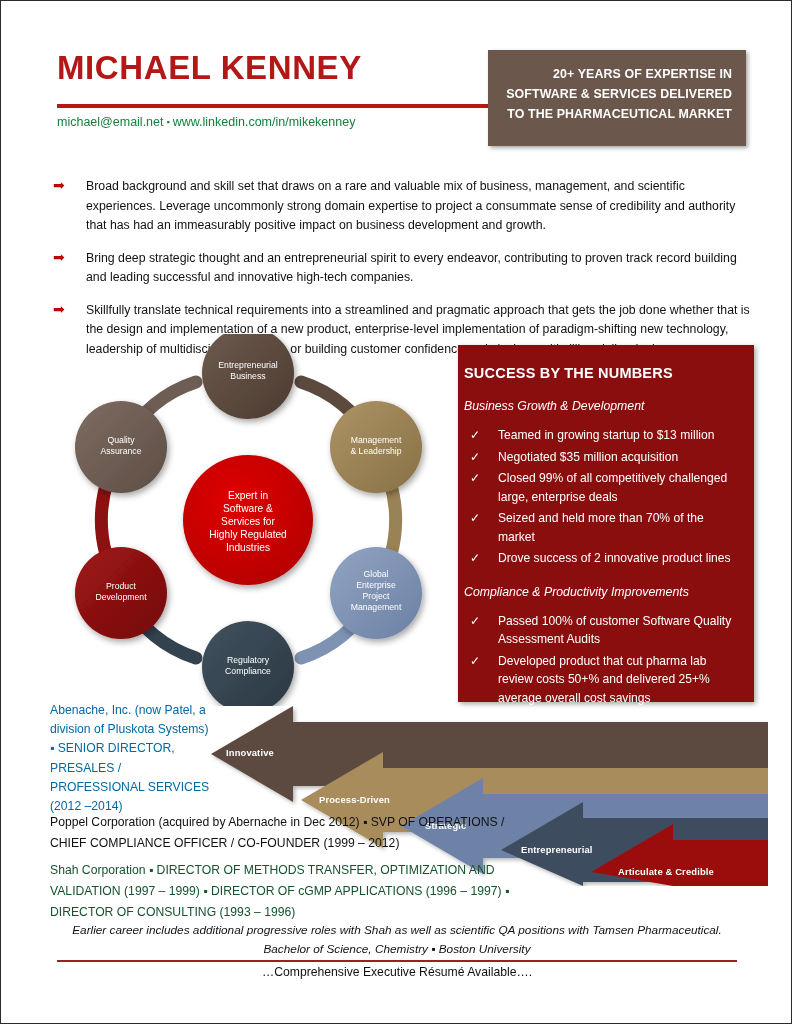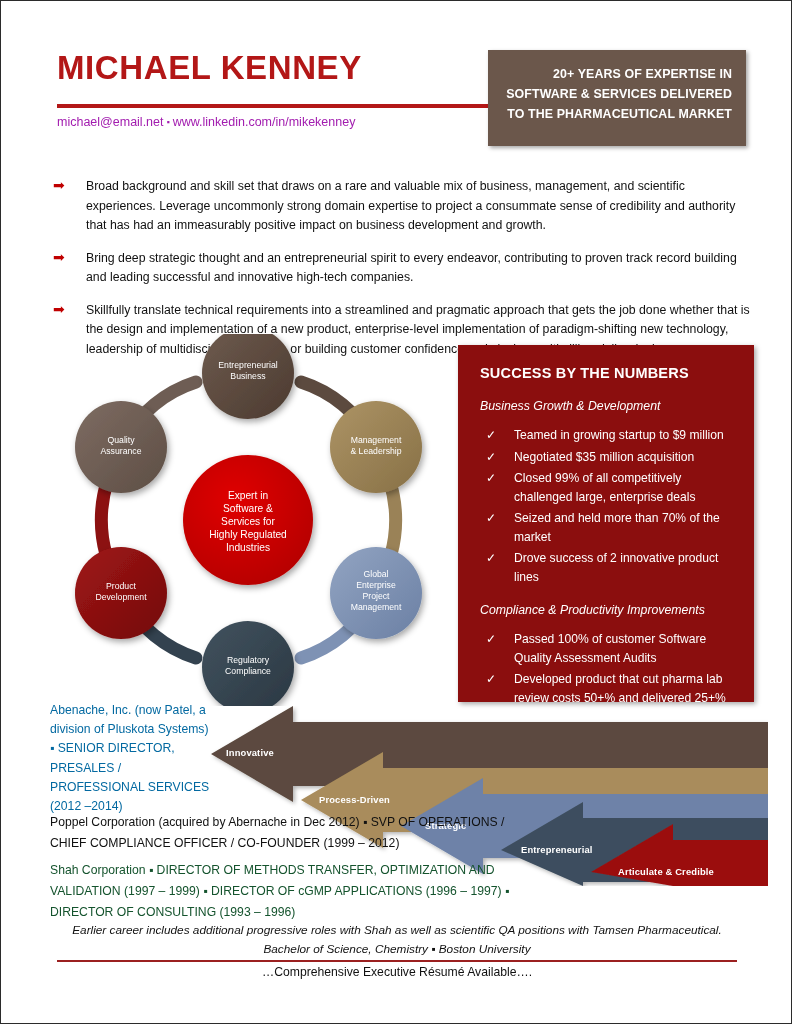--- a/index.html
+++ b/index.html
@@ -21,21 +21,21 @@
     position: absolute; left: 56px; top: 48px;
     font-size: 33px; font-weight: bold; letter-spacing: .6px;
     color: #B31717;
   }
   .name-rule {
     position: absolute; left: 56px; top: 103px;
     width: 432px; height: 4px; background: #B31717;
   }
   .contact {
     position: absolute; left: 56px; top: 112px;
-    font-size: 12.5px; color: #a21caf; line-height: 19px;
+    font-size: 12.5px; color: #15803d; line-height: 19px;
   }
   .contact .sq { font-size: 9px; vertical-align: 1px; padding: 0 3px; }
 
   .tagline {
     position: absolute; left: 487px; top: 49px;
     width: 258px; height: 96px;
     background: #6B574B;
     box-shadow: 2px 2px 4px rgba(0,0,0,.35);
     padding: 14px 14px 14px 14px;
     text-align: right;
@@ -57,21 +57,21 @@
   
   .diagram { position: absolute; left: 60px; top: 333px; width: 375px; height: 372px; }
   .diagram svg { display: block; }
 
   
   .success {
     position: absolute; left: 457px; top: 344px;
     width: 296px; height: 357px;
     background: #8B0E0E;
     box-shadow: 2px 2px 5px rgba(0,0,0,.35);
-    padding: 20px 18px 0 22px;
+    padding: 20px 18px 0 6px;
     color: #ffffff;
   }
   .success h2 { font-size: 14.5px; font-weight: bold; letter-spacing: .2px; margin-bottom: 18px; }
   .success h3 { font-size: 12.3px; font-style: italic; font-weight: normal; margin-bottom: 13px; }
   .success h3.second { margin-top: 17px; }
   .success ul { list-style: none; }
   .success li {
     position: relative; padding-left: 34px;
     font-size: 12.1px; line-height: 18.5px; margin-bottom: 3px;
   }
@@ -211,21 +211,21 @@
       <g fill="#ffffff" font-family="Liberation Sans, sans-serif" font-size="10.2" text-anchor="middle">
         <text x="187" y="165"><tspan x="187" dy="0">Expert in</tspan><tspan x="187" dy="13">Software &amp;</tspan><tspan x="187" dy="13">Services for</tspan><tspan x="187" dy="13">Highly Regulated</tspan><tspan x="187" dy="13">Industries</tspan></text>
       </g>
     </svg>
   </div>
 
   <div class="success">
     <h2>SUCCESS BY THE NUMBERS</h2>
     <h3>Business Growth &amp; Development</h3>
     <ul>
-      <li><span class="ck">✓</span><span>Teamed in growing startup to $9 million</span></li>
+      <li><span class="ck">✓</span><span>Teamed in growing startup to $13 million</span></li>
       <li><span class="ck">✓</span><span>Negotiated $35 million acquisition</span></li>
       <li><span class="ck">✓</span><span>Closed 99% of all competitively challenged large, enterprise deals</span></li>
       <li><span class="ck">✓</span><span>Seized and held more than 70% of the market</span></li>
       <li><span class="ck">✓</span><span>Drove success of 2 innovative product lines</span></li>
     </ul>
     <h3 class="second">Compliance &amp; Productivity Improvements</h3>
     <ul>
       <li><span class="ck">✓</span><span>Passed 100% of customer Software Quality Assessment Audits</span></li>
       <li><span class="ck">✓</span><span>Developed product that cut pharma lab review costs 50+% and delivered 25+% average overall cost savings</span></li>
       <li><span class="ck">✓</span><span>Reduced time to validate 40+%</span></li>

